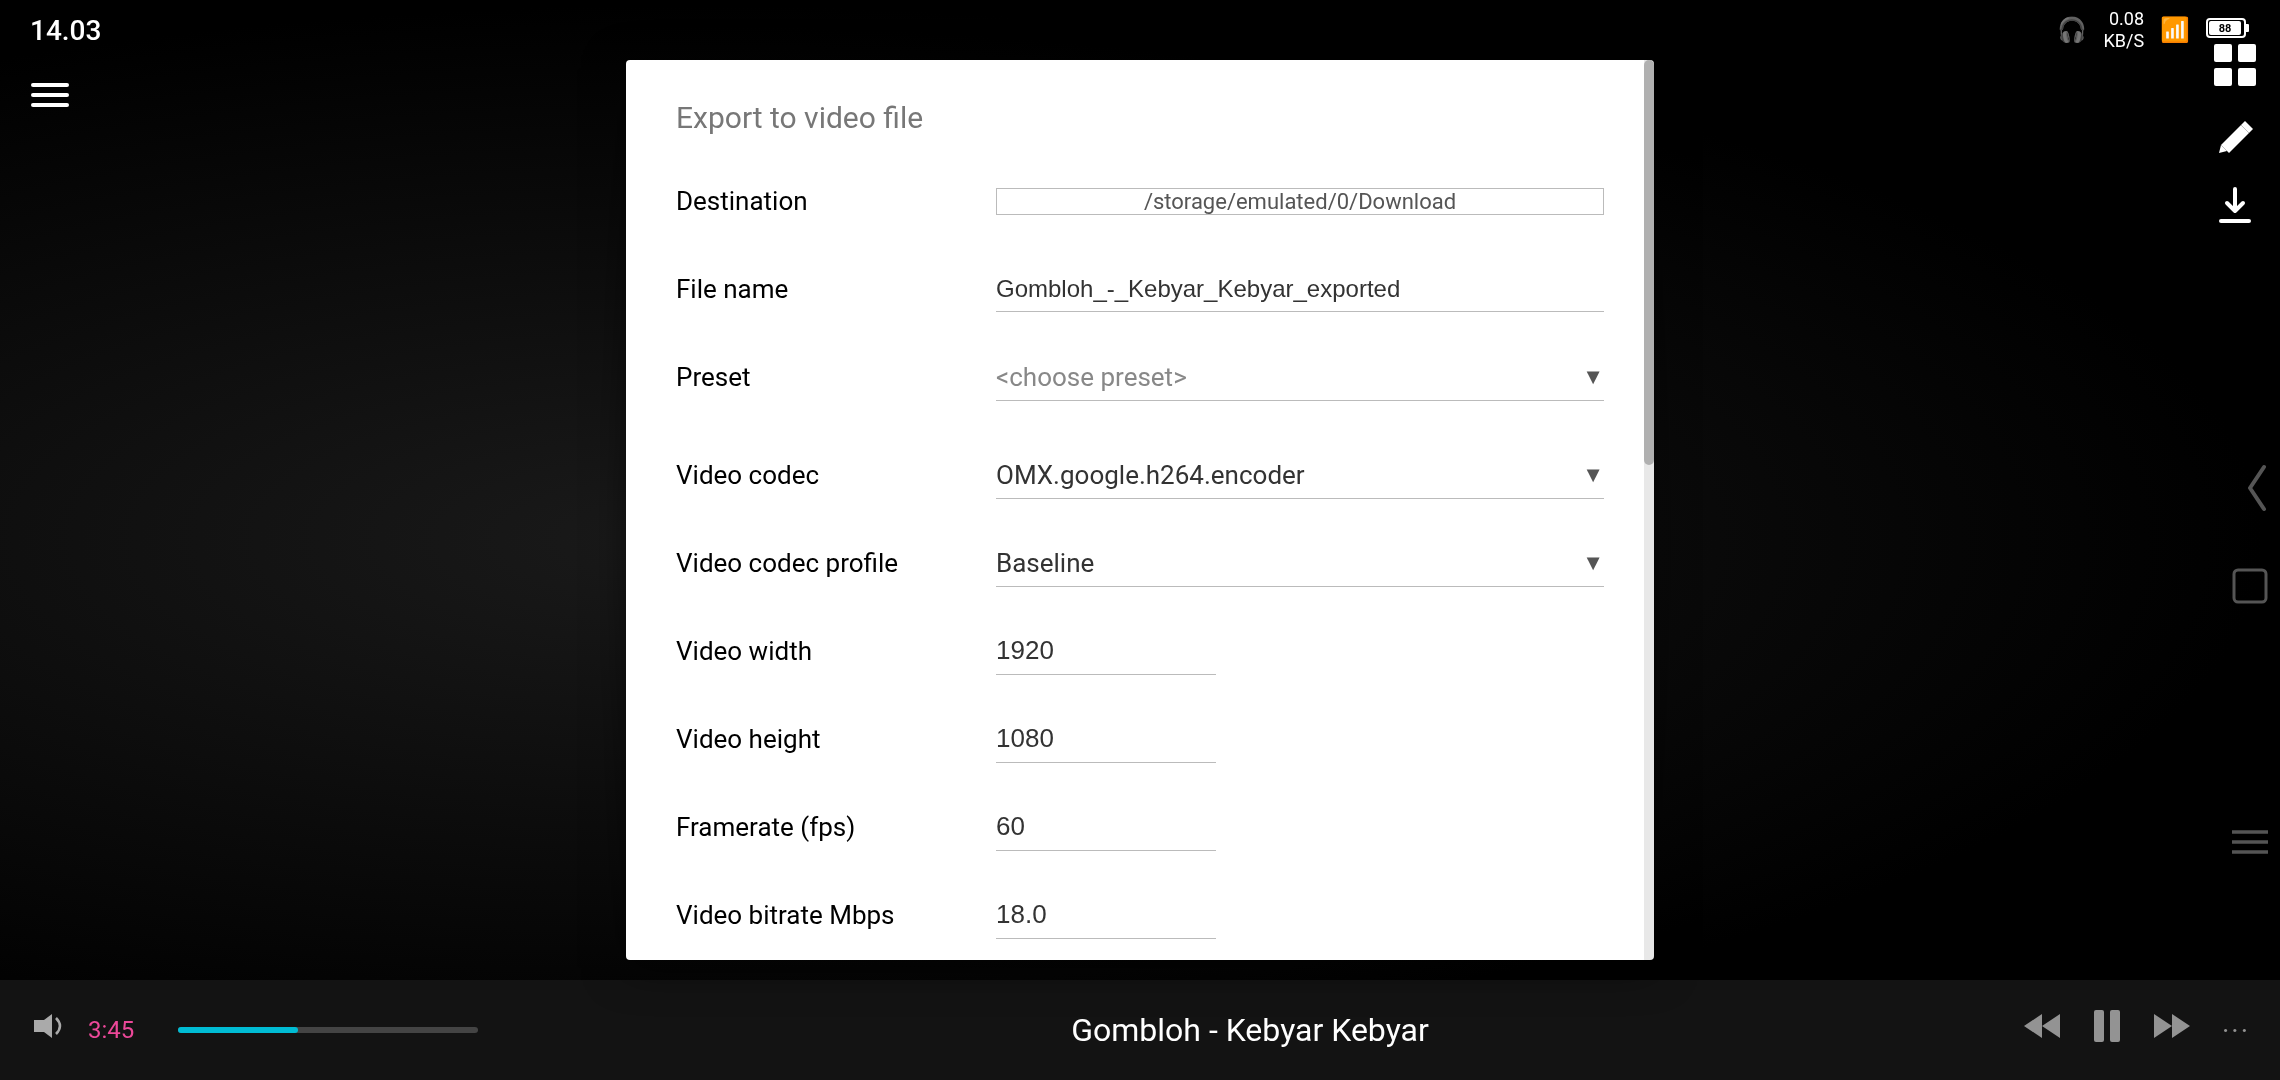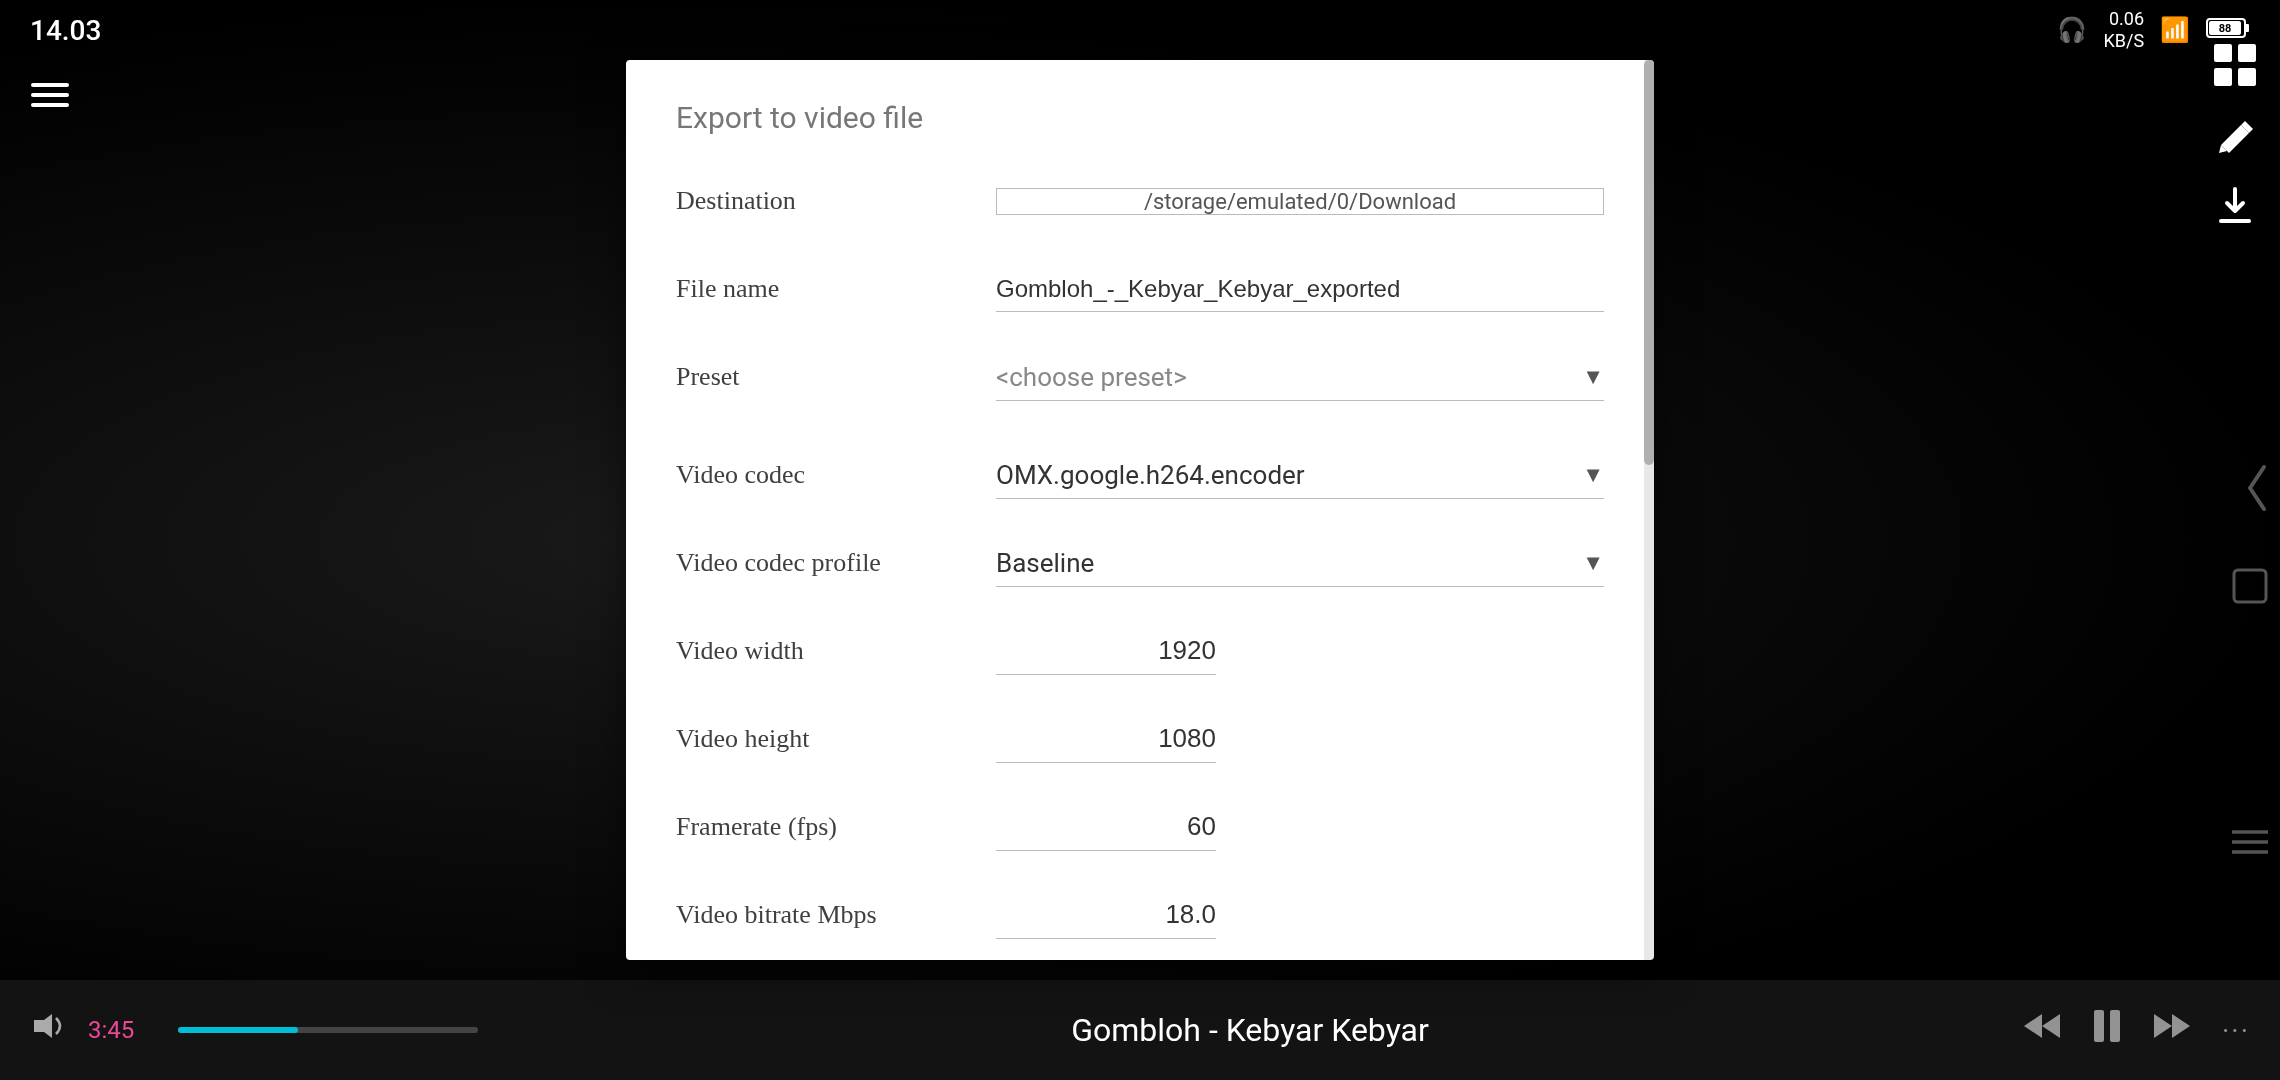--- a/index.html
+++ b/index.html
@@ -190,26 +190,25 @@
     }
 
     .form-row {
       display: flex;
       align-items: center;
       margin-bottom: 28px;
       min-height: 60px;
     }
 
     .form-label {
-      color: #404040;
+      color: #000000;
       font-size: 26px;
       font-weight: 400;
       min-width: 320px;
       flex-shrink: 0;
-      font-family: Liberation Serif, serif;
     }
 
     
     .destination-box {
       border: 1.5px solid #bbb;
       padding: 0 20px;
       flex: 1;
       font-size: 22px;
       color: #555;
       text-align: center;
@@ -254,21 +253,20 @@
     
     .number-input {
       border: none;
       border-bottom: 1.5px solid #bbb;
       font-size: 26px;
       color: #333;
       padding: 8px 0;
       outline: none;
       width: 220px;
       background: transparent;
-      text-align: right;
     }
 
     
     .right-edge {
       position: absolute;
       right: 0;
       top: 0;
       bottom: 100px;
       width: 90px;
       display: flex;
@@ -282,21 +280,21 @@
 </head>
 <body>
 
 <div class="bg-area"></div>
 
 <div class="status-bar">
   <div class="status-time">14.03</div>
   <div class="status-right">
 
     <span style="font-size:24px;">🎧</span>
-    <span style="font-size:18px;line-height:1.2;white-space:pre;text-align:right;">0.06
+    <span style="font-size:18px;line-height:1.2;white-space:pre;text-align:right;">0.08
 KB/S</span>
     <span style="font-size:24px;">📶</span>
     <span>
       <svg width="44" height="24" viewBox="0 0 44 24">
         <rect x="1" y="3" width="38" height="18" rx="3" fill="none" stroke="white" stroke-width="2"></rect>
         <rect x="39" y="8" width="4" height="8" rx="1" fill="white"></rect>
         <rect x="3" y="5" width="32" height="14" rx="2" fill="white"></rect>
         <text x="19" y="16" text-anchor="middle" fill="#000" font-size="11" font-weight="bold">88</text>
       </svg>
     </span>

